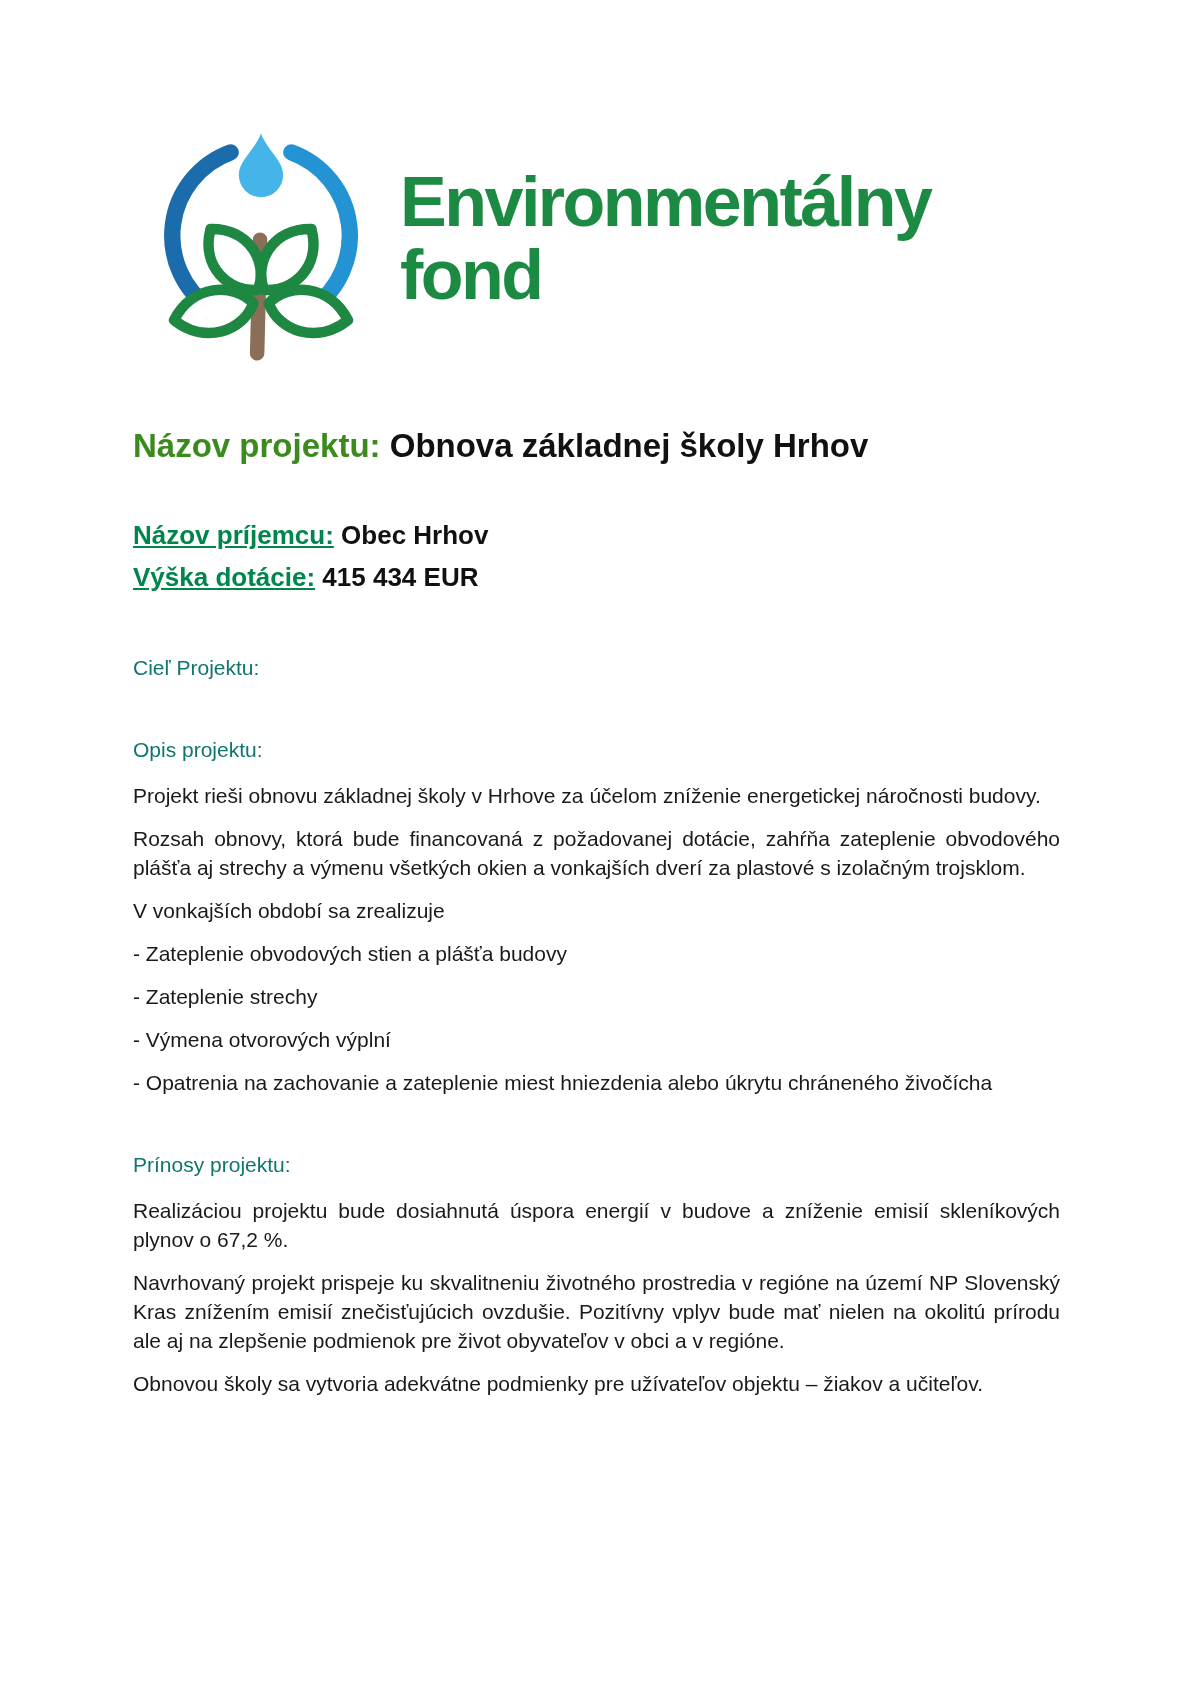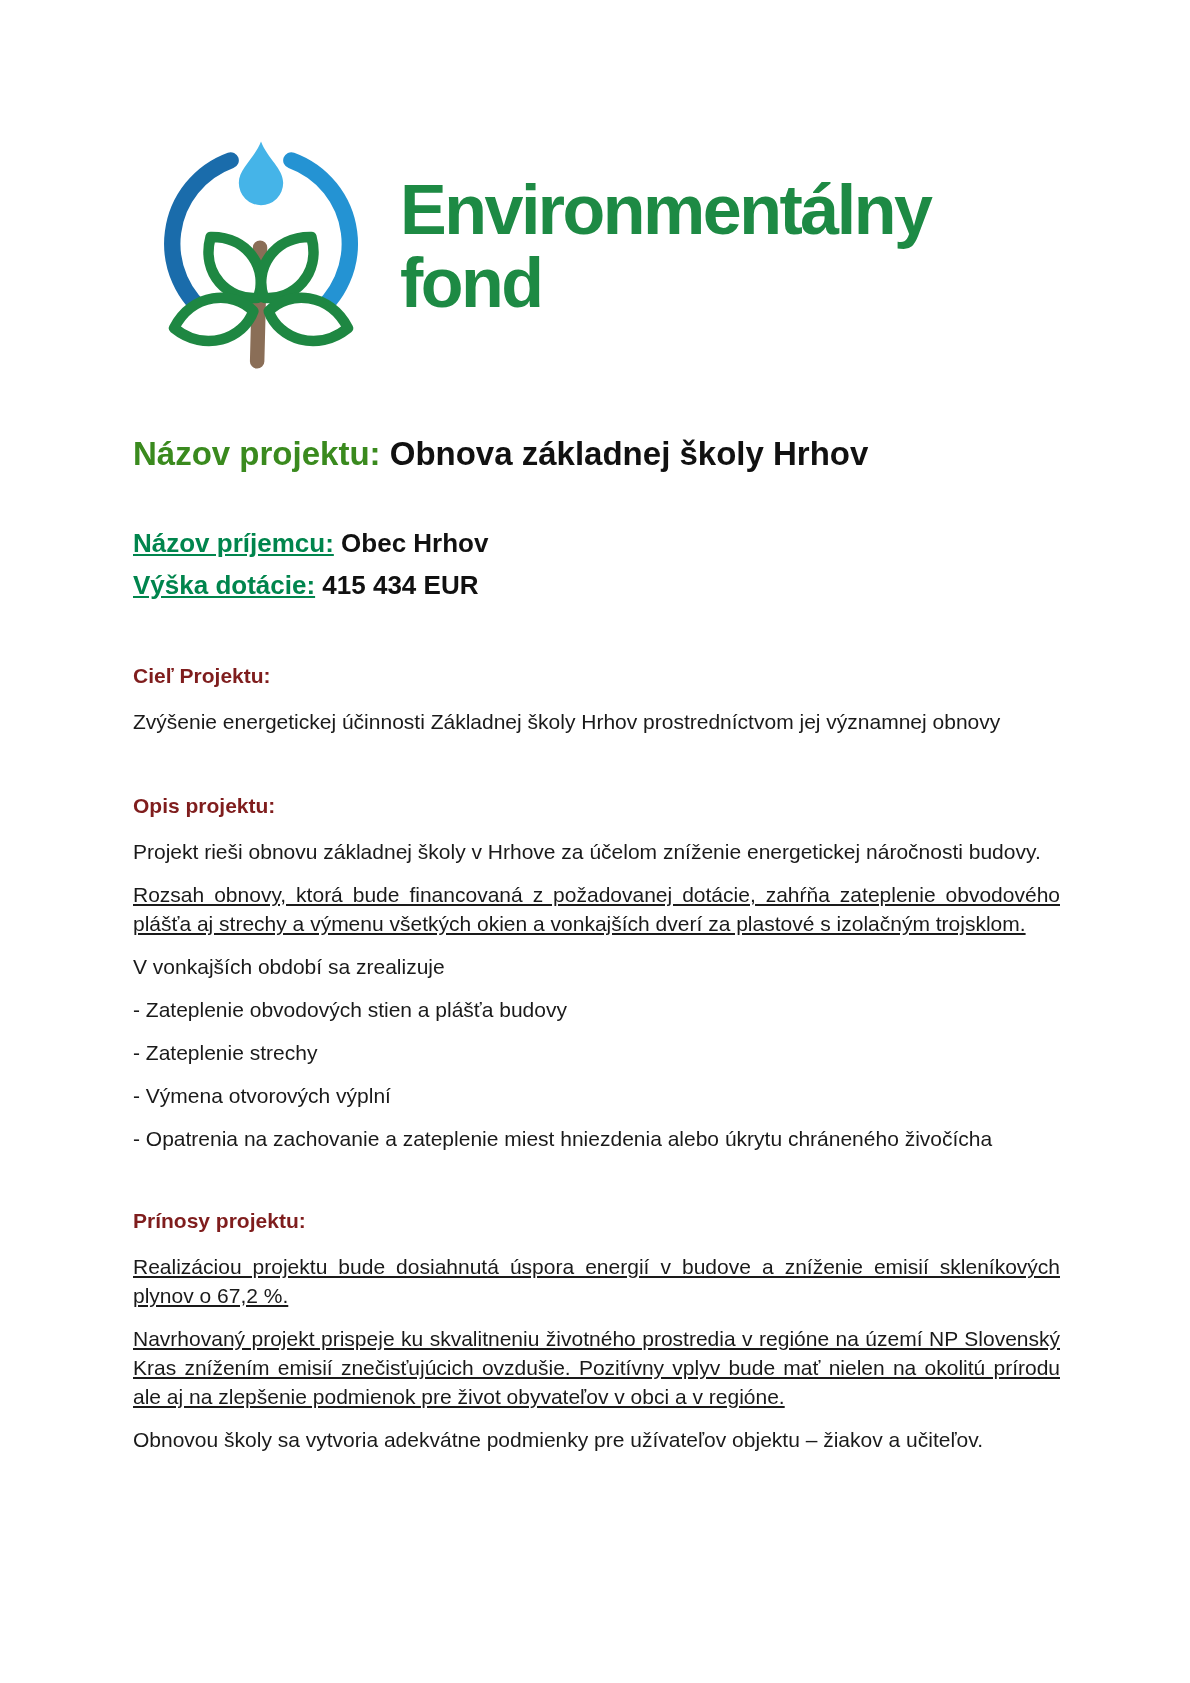--- a/index.html
+++ b/index.html
@@ -6,21 +6,21 @@
   * { margin: 0; padding: 0; box-sizing: border-box; }
   html, body { background: #ffffff; }
   body {
     font-family: "Liberation Sans", "DejaVu Sans", sans-serif;
     color: #1a1a1a;
   }
   .page {
     position: relative;
     width: 1190px;
     height: 1636px;
-    margin: 18px auto;
+    margin: 10px auto;
     background: #ffffff;
     overflow: hidden;
     padding: 0 130px 0 133px;
   }
 
   
   .logo-row {
     display: flex;
     align-items: flex-start;
     margin: 112px 0 0 17px;
@@ -52,35 +52,35 @@
   }
   .info-line {
     font-size: 26px;
     font-weight: bold;
     line-height: 42px;
   }
 
   
   .section-heading {
     font-size: 21px;
-    font-weight: bold;
-    color: #7f1d1d;
+    font-weight: normal;
+    color: #0f766e;
     line-height: 24px;
   }
   .sec-goal     { margin-top: 58px; }
   .sec-desc     { margin-top: 58px; }
   .sec-benefits { margin-top: 56px; }
   .para {
     font-size: 21px;
     line-height: 29px;
     margin-top: 14px;
     color: #1a1a1a;
   }
   .first-para { margin-top: 19px; }
-  .justify { text-align: justify; text-decoration: underline; }
+  .justify { text-align: justify; }
 </style>
 </head>
 <body>
 
 <div class="page">
 
   <header class="logo-row">
     <svg class="logo-mark" width="222" height="241" viewBox="0 0 230 250" aria-hidden="true">
 
       <path d="M62.3,193.4 A92,92 0 0 1 83.5,31.5" stroke="#1a6cab" stroke-width="17" fill="none" stroke-linecap="round"></path>
@@ -114,21 +114,20 @@
       <span class="value">Obec Hrhov</span>
     </div>
     <div class="info-line">
       <span class="label-b">Výška dotácie:</span>
       <span class="value">415 434 EUR</span>
     </div>
   </div>
 
   <section class="sec-goal">
     <h3 class="section-heading">Cieľ Projektu:</h3>
-    <p class="para first-para">Zvýšenie energetickej účinnosti Základnej školy Hrhov prostredníctvom jej významnej obnovy</p>
   </section>
 
   <section class="sec-desc">
     <h3 class="section-heading">Opis projektu:</h3>
     <p class="para first-para">Projekt rieši obnovu základnej školy v Hrhove za účelom zníženie energetickej náročnosti budovy.</p>
     <p class="para justify">Rozsah obnovy, ktorá bude financovaná z požadovanej dotácie, zahŕňa zateplenie obvodového plášťa aj strechy a výmenu všetkých okien a vonkajších dverí za plastové s izolačným trojsklom.</p>
     <p class="para">V vonkajších období sa zrealizuje</p>
     <p class="para">- Zateplenie obvodových stien a plášťa budovy</p>
     <p class="para">- Zateplenie strechy</p>
     <p class="para">- Výmena otvorových výplní</p>

